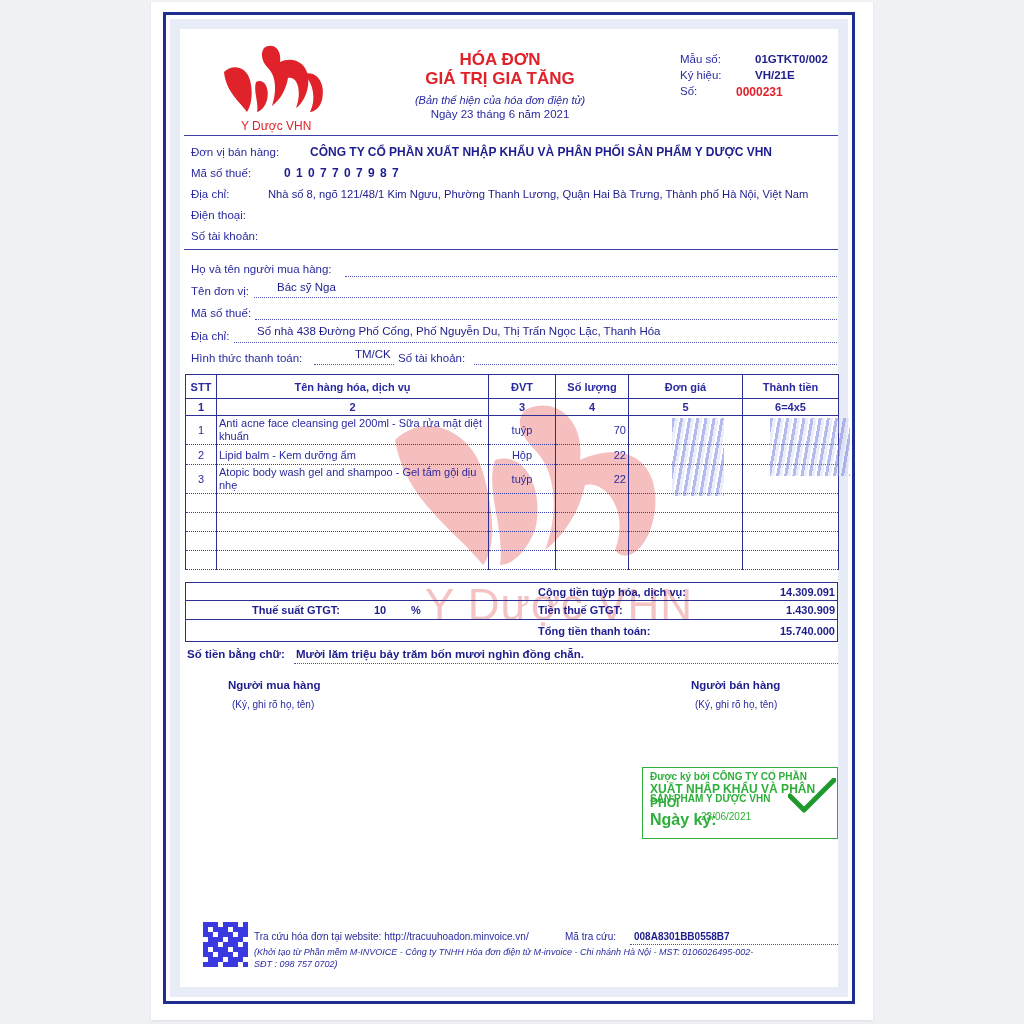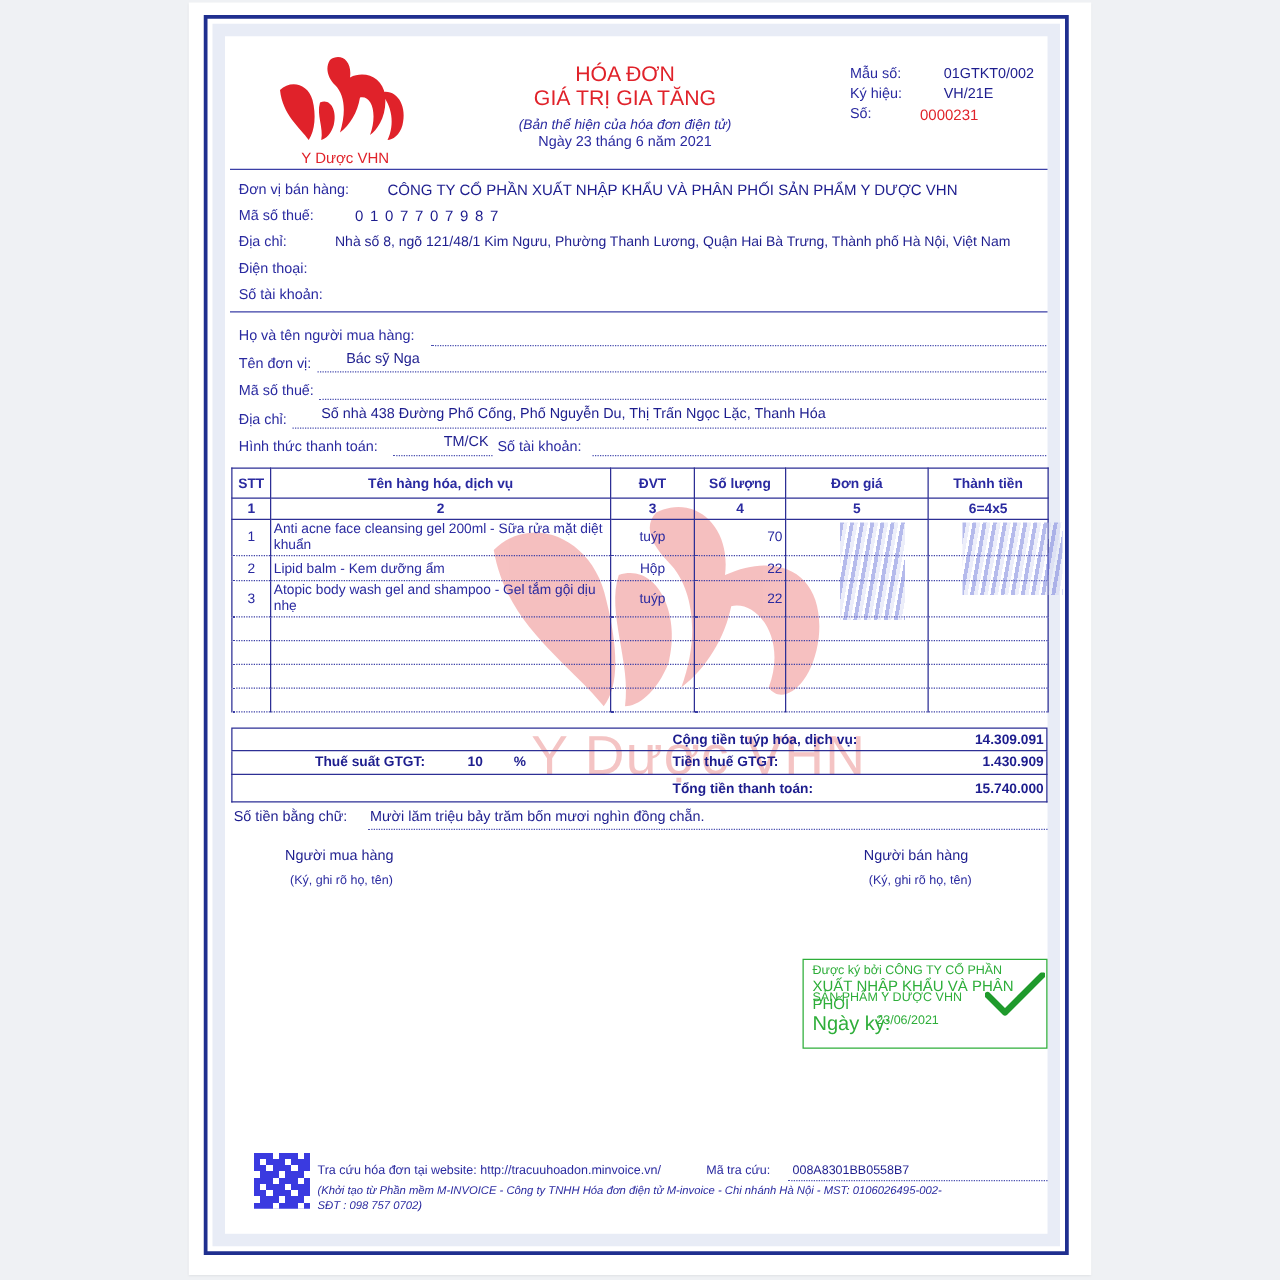--- a/index.html
+++ b/index.html
@@ -5,21 +5,21 @@
   html,body{margin:0;padding:0;}
   body{width:1024px;height:1024px;background:#eff1f4;position:relative;overflow:hidden;font-family:"Liberation Sans",sans-serif;color:#2a2aa0;}
   .page{position:absolute;left:151px;top:2px;width:722px;height:1018px;background:#fff;box-shadow:0 1px 2px rgba(0,0,0,.08);}
   .frame{position:absolute;left:12px;top:10px;width:692px;height:992px;border:3px solid #1f2f8f;box-sizing:border-box;}
   .frame-inner{position:absolute;left:4px;top:4px;right:4px;bottom:4px;border:10px solid #e8ecf6;box-sizing:border-box;}
   .abs{position:absolute;}
   .blue{color:#2a2aa0;}
   .red{color:#e0222a;}
   .lbl{font-size:11.5px;color:#2a2aa0;white-space:nowrap;}
   .val{font-size:11.5px;color:#1d1d8e;white-space:nowrap;padding-left:19px;}
-  .bold{font-weight:normal;}
+  .bold{font-weight:bold;}
   .hr{position:absolute;height:0;border-top:1.5px solid #3b3fa6;}
   .dots{position:absolute;height:0;border-top:1px dotted #4a4fb0;}
   
   .tbl{position:absolute;left:185px;top:374px;width:653px;}
   table{border-collapse:collapse;width:653px;table-layout:fixed;}
   td,th{border:1px solid #2d2f95;font-size:11px;padding:1px 2px;color:#2a2aa0;}
   th{font-weight:bold;height:21px;text-align:center;}
   tr.idx td{font-weight:bold;text-align:center;height:14px;}
   tr.item td{border-top:1px dotted #3b3fa6;border-bottom:1px dotted #3b3fa6;vertical-align:middle;}
   tr.empty td{height:16px;border-top:1px dotted #3b3fa6;border-bottom:1px dotted #3b3fa6;}

